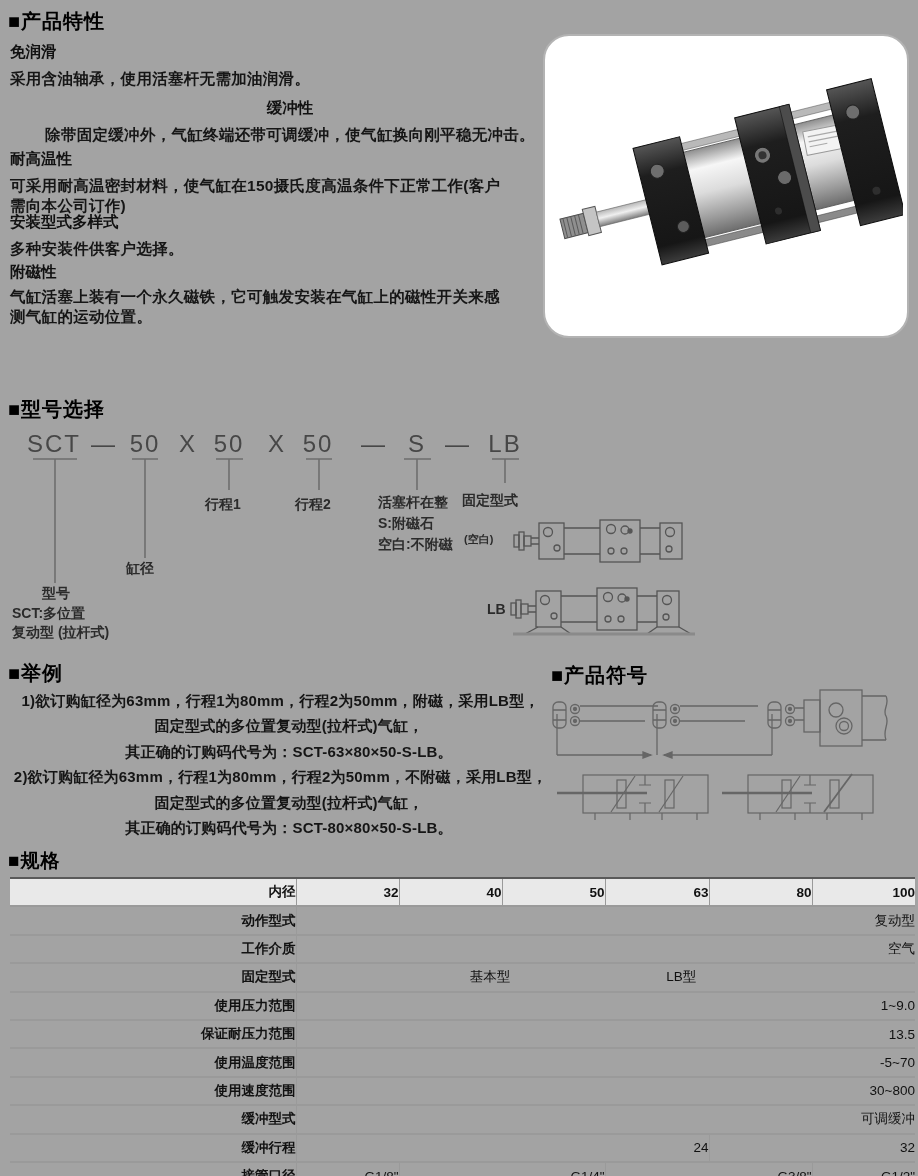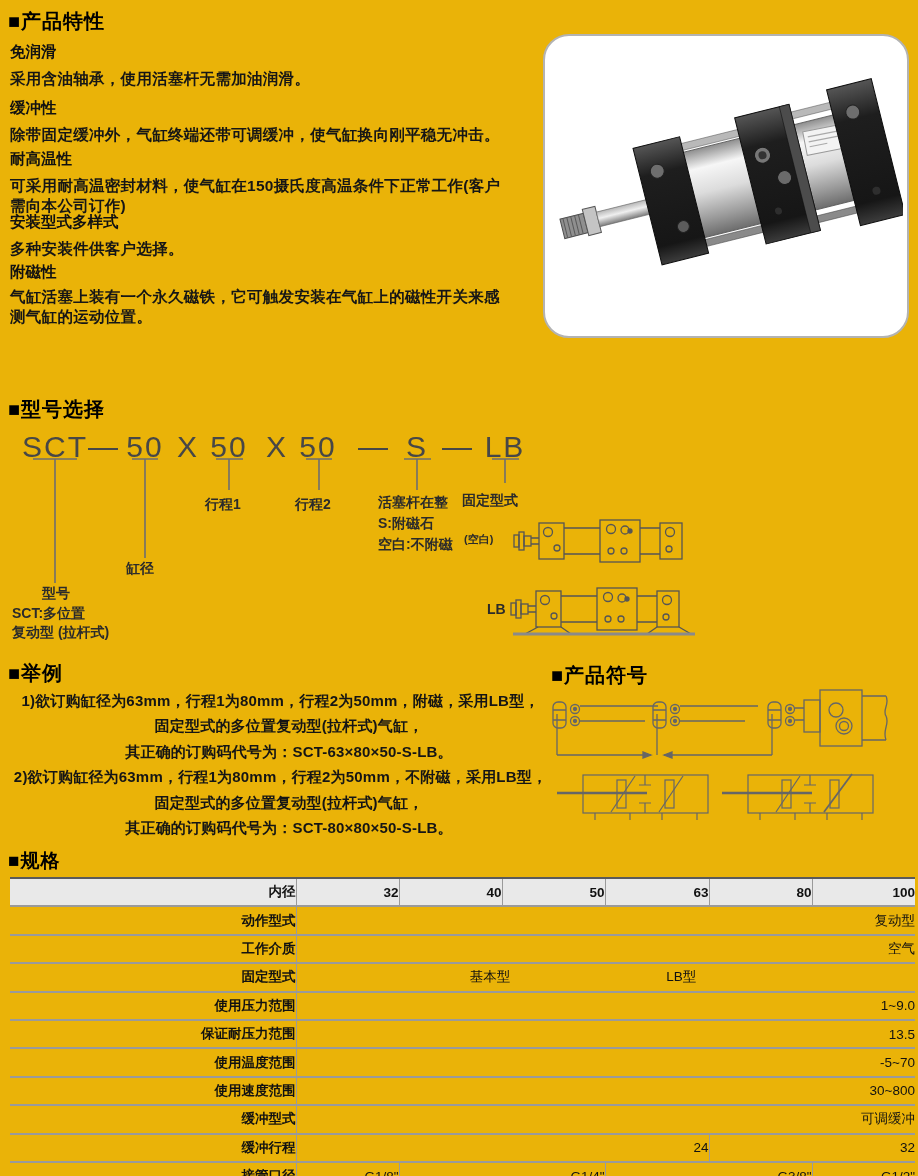--- a/index.html
+++ b/index.html
@@ -1,29 +1,29 @@
 <!DOCTYPE html>
 <html><head>
 <meta charset="utf-8">
 <style>
   html,body{margin:0;padding:0;background:#fff;}
-  .page{position:relative;width:918px;height:1176px;background:#eab308;overflow:hidden;
+  .page{position:relative;width:918px;height:1176px;background:#a3a3a3;overflow:hidden;
         font-family:"Liberation Sans","DejaVu Sans",sans-serif;color:#1a1a1a;}
   .sec-title{position:absolute;font-size:20px;font-weight:700;color:#000;letter-spacing:1px;white-space:nowrap;}
   
   .feat{position:absolute;left:10px;width:560px;}
   .feat h3{margin:0 0 6px 0;font-size:15.5px;font-weight:700;color:#111;}
   .feat p{margin:0;font-size:15.5px;font-weight:600;line-height:19.5px;color:#161616;
           white-space:pre-line;letter-spacing:.3px;}
   
   .photo-box{position:absolute;left:543px;top:34px;width:362px;height:300px;
              border:2px solid #b3b3b3;border-radius:26px;background:#fff;}
   
   .code-token{position:absolute;top:430px;width:64px;text-align:center;
-              font-size:30px;font-weight:400;color:#474747;letter-spacing:2px;white-space:nowrap;}
+              font-size:24px;font-weight:400;color:#474747;letter-spacing:2px;white-space:nowrap;}
   .mslabel{position:absolute;font-size:14px;font-weight:600;color:#2b2b2b;white-space:nowrap;}
   .leader-svg{position:absolute;left:0;top:455px;}
   .mini-svg{position:absolute;}
   
   .examples{position:absolute;left:8px;top:688px;width:545px;}
   .examples div{font-size:15px;font-weight:700;line-height:25.4px;letter-spacing:.2px;color:#151515;white-space:nowrap;text-align:center;}
   .examples .ind{padding-left:17px;}
   
   .sym-svg{position:absolute;}
   
@@ -46,21 +46,21 @@
 <body>
 
 <div class="page">
 
   <div class="sec-title" style="left:8px;top:8px;">■产品特性</div>
 
   <div class="feat" style="top:42px;">
     <h3>免润滑</h3>
     <p>采用含油轴承，使用活塞杆无需加油润滑。</p>
   </div>
-  <div class="feat" style="top:98px;">
+  <div class="feat" style="top:98px;text-align:center;">
     <h3>缓冲性</h3>
     <p>除带固定缓冲外，气缸终端还带可调缓冲，使气缸换向刚平稳无冲击。</p>
   </div>
   <div class="feat" style="top:149px;">
     <h3>耐高温性</h3>
     <p>可采用耐高温密封材料，使气缸在150摄氏度高温条件下正常工作(客户
 需向本公司订作)</p>
   </div>
   <div class="feat" style="top:212px;">
     <h3>安装型式多样式</h3>

